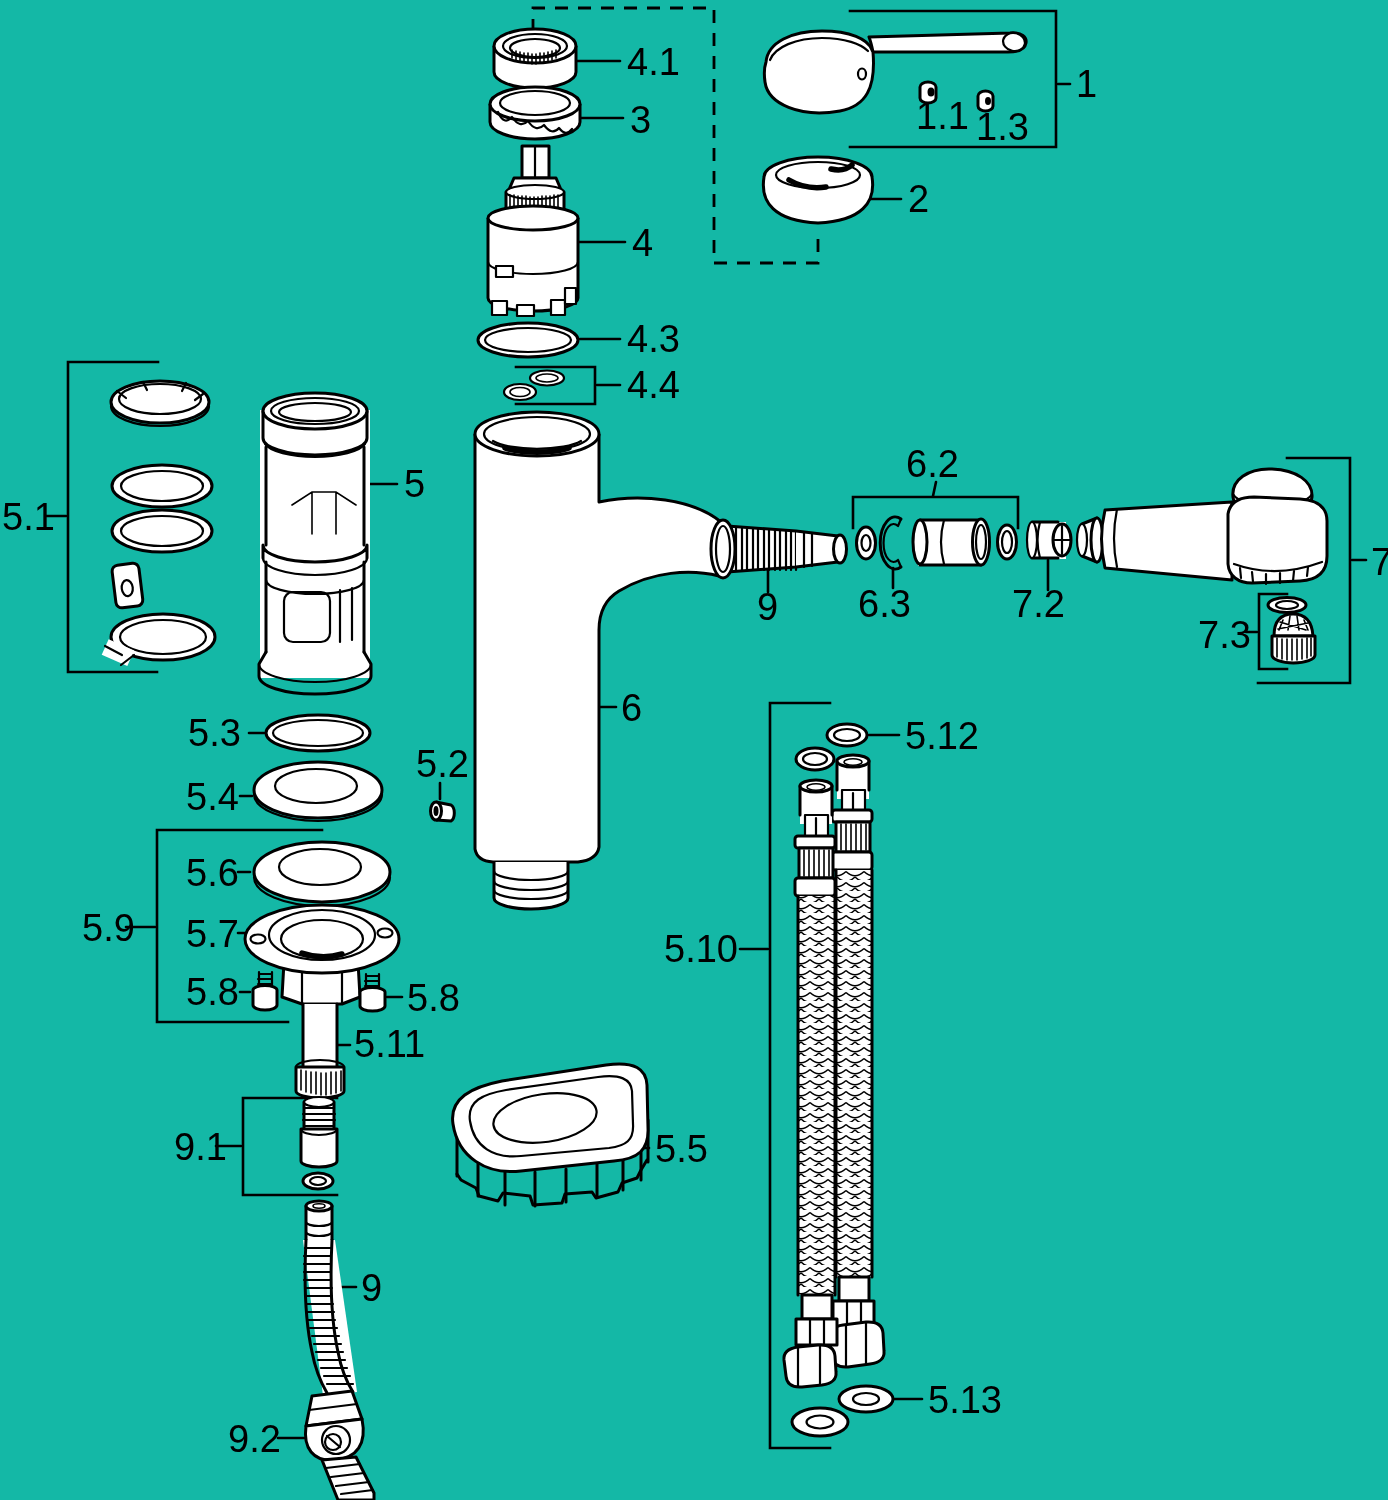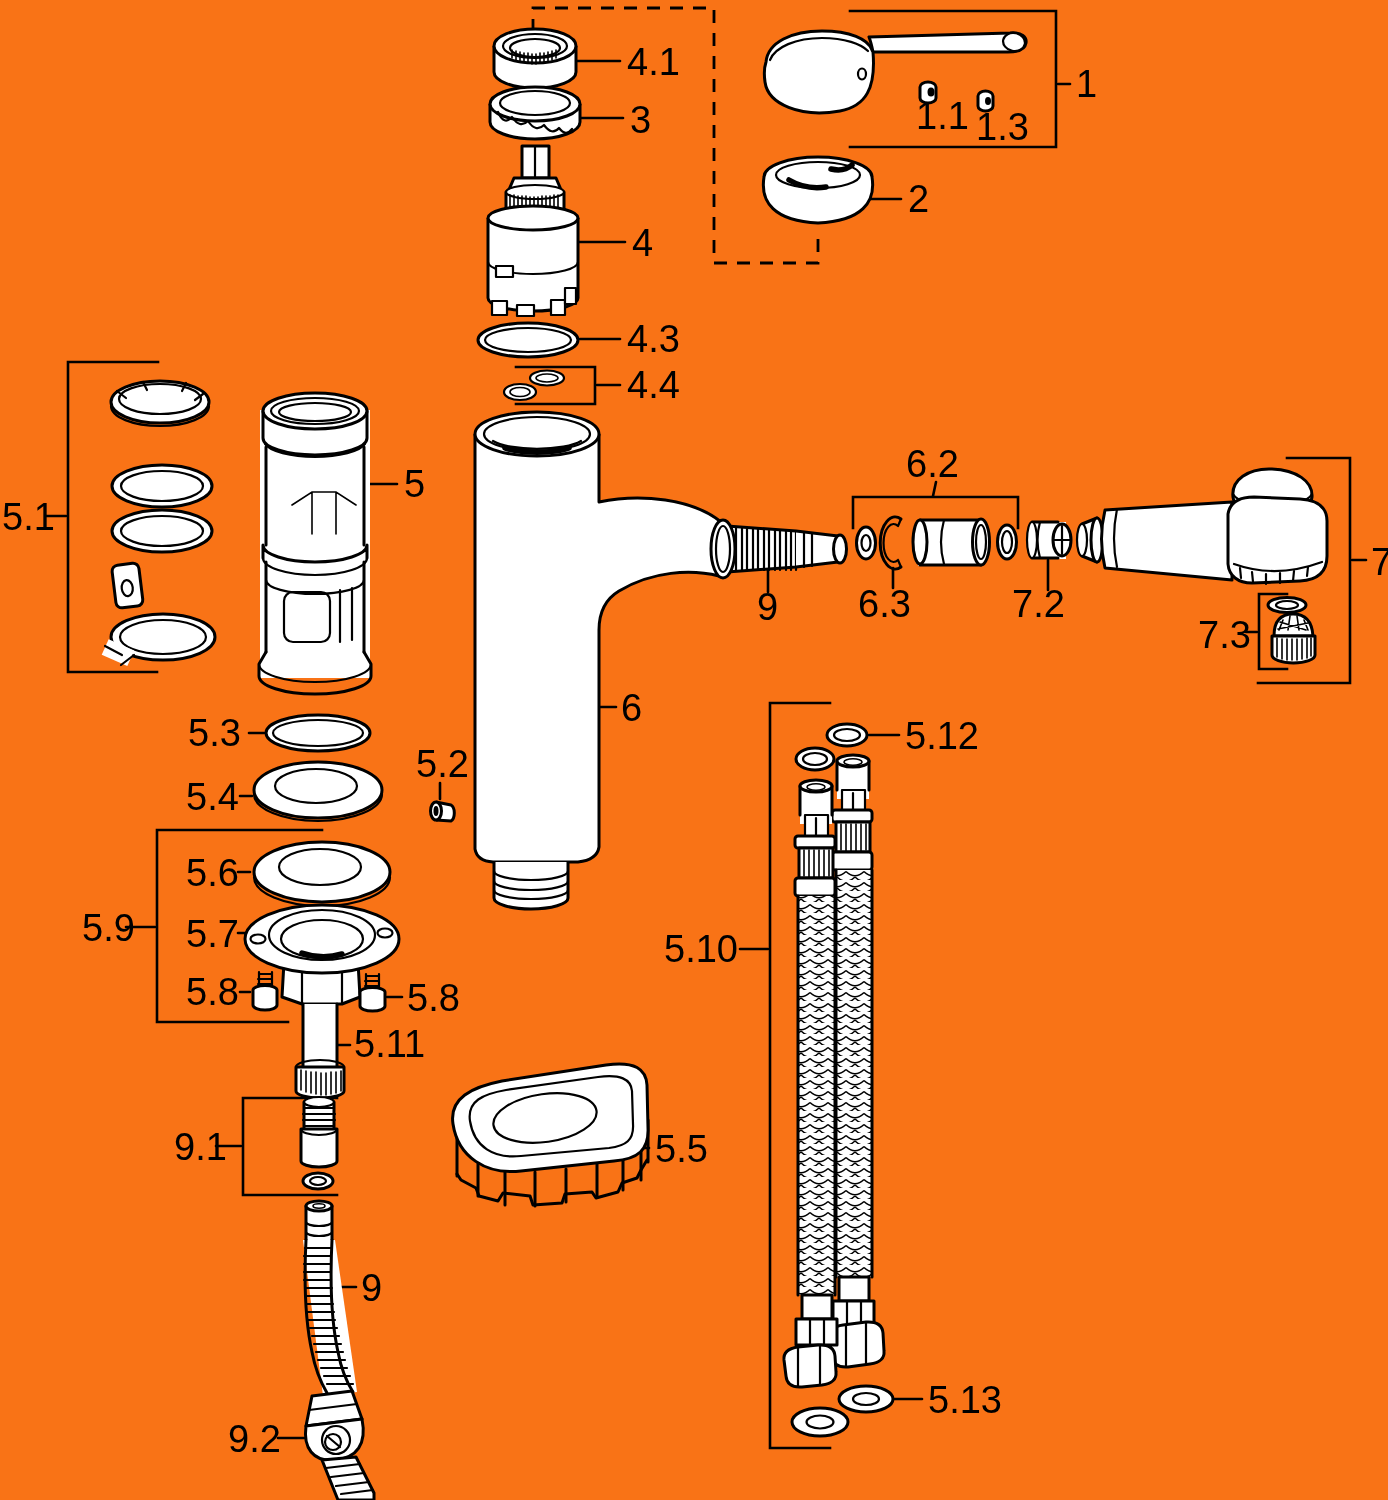--- a/index.html
+++ b/index.html
@@ -1,16 +1,16 @@
 <!DOCTYPE html>
 <html><head>
 <meta charset="utf-8">
 <style>
   html,body{margin:0;padding:0;background:#fff;}
-  .stage{position:relative;width:1388px;height:1500px;background:#f97316;overflow:hidden;}
+  .stage{position:relative;width:1388px;height:1500px;background:#14b8a6;overflow:hidden;}
   svg{display:block;}
   .o3{fill:#fff;stroke:#000;stroke-width:3;stroke-linejoin:round;}
   .o2{fill:#fff;stroke:#000;stroke-width:2.2;stroke-linejoin:round;}
   .l3{fill:none;stroke:#000;stroke-width:3;stroke-linecap:round;stroke-linejoin:round;}
   .l2{fill:none;stroke:#000;stroke-width:2.2;stroke-linecap:round;stroke-linejoin:round;}
   .l1{fill:none;stroke:#000;stroke-width:1.6;stroke-linecap:round;}
   .l4{fill:none;stroke:#000;stroke-width:5.5;stroke-linecap:round;}
   .brk{fill:none;stroke:#000;stroke-width:2.6;stroke-linecap:square;}
   .lead{fill:none;stroke:#000;stroke-width:2.6;stroke-linecap:round;}
   .dsh{fill:none;stroke:#000;stroke-width:2.8;stroke-dasharray:13 10;}

